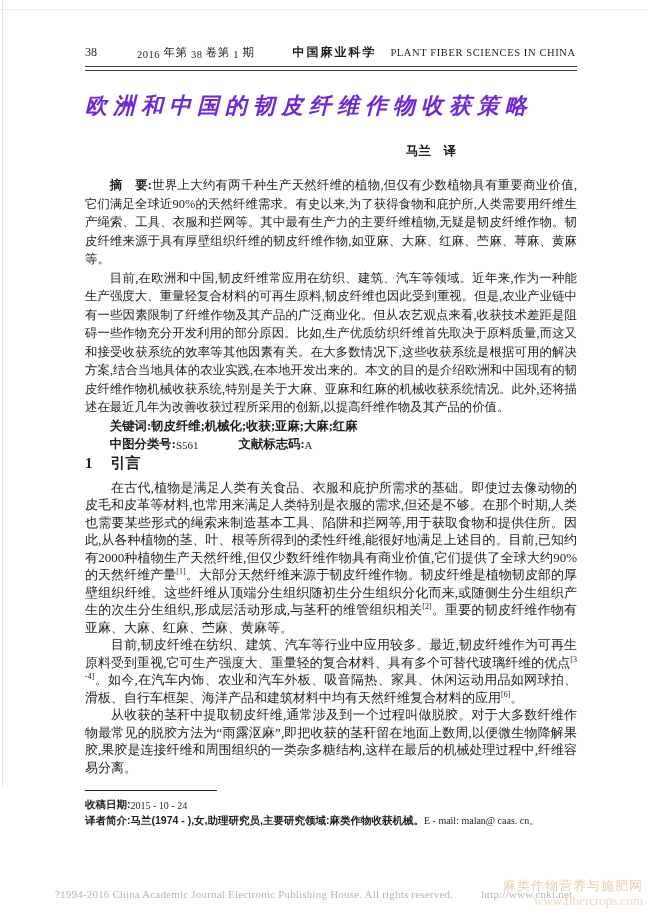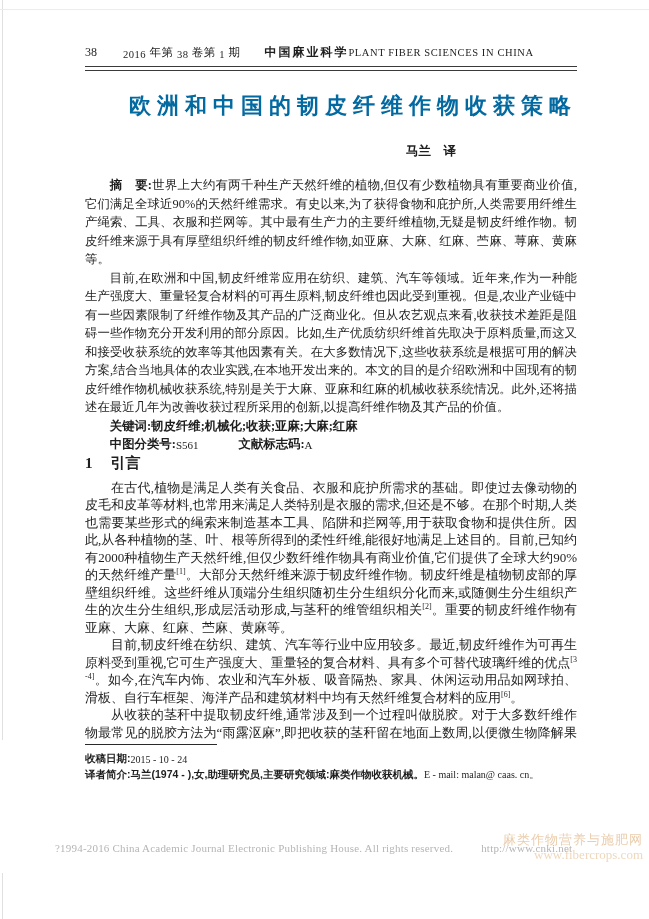--- a/index.html
+++ b/index.html
@@ -14,58 +14,59 @@
   }
   .scan-edge-left { position:absolute; left:2px; top:0; width:1px; height:100%; background:#e0e0e0; }
   .scan-edge-top  { position:absolute; left:0; top:9px; width:100%; height:1px; background:#ececec; }
 
   .flow {
     position:absolute; left:85px; top:44px; width:492px; height:740px;
     overflow:hidden;
   }
 
   
-  .jhead { display:flex; align-items:baseline; font-size:11.5px; white-space:nowrap; }
+  .jhead { display:flex; align-items:baseline; font-size:11.5px; white-space:nowrap;gap:14px; }
   .jhead .pageno { width:38px; font-size:12px; }
   .jhead .issue { letter-spacing:0.5px; }
   .jhead .jcn { margin-left:24px; font-weight:bold; letter-spacing:2px; font-size:12px; }
   .jhead .jen { font-size:10.5px; letter-spacing:0.6px; }
   .low { font-size:0.92em; position:relative; top:2px; }
 
   .dbl-rule { margin-top:5px; height:3px; border-top:1.5px solid #3a3a3a; border-bottom:1px solid #3a3a3a; }
 
   .artno { margin-top:9px; font-size:11.5px; }
   .artno .lbl { font-weight:bold; font-family:"Liberation Sans","DejaVu Sans",sans-serif; }
   .artno .val { font-size:11px; position:relative; top:1px; letter-spacing:0.4px; }
 
   .title {
-    margin-top:20px; text-align:right;
+    margin-top:20px; text-align:left;
     font-size:22px; font-weight:bold; letter-spacing:6px;
     font-family:"Liberation Sans","DejaVu Sans",sans-serif;
-    color:#0369a1;
+    color:#6d28d9;
+    font-style:italic;
   }
   .author { margin-top:22px; text-align:center; padding-left:200px; font-size:12.5px; font-weight:bold; }
 
   .abs { margin:0; margin-top:0; font-size:12.4px; line-height:18.5px; text-align:justify; text-indent:2em; word-break:break-all; }
   .abs-block { margin-top:16px; }
   .b { font-weight:bold; }
   sup { font-size:8px; line-height:0; }
 
   .kw { margin:0; font-size:12.4px; line-height:18.5px; text-indent:2em; font-weight:bold; }
   .clc { margin:0; font-size:12.4px; line-height:18.5px; text-indent:2em; }
   .clc .sp { display:inline-block; width:40px; }
   .clc .val { font-size:11px; position:relative; top:1px; }
 
   .sec-h { font-size:15px; font-weight:bold; font-family:"Liberation Sans","DejaVu Sans",sans-serif; }
   .sec-h .num { margin-right:18px; font-family:"Liberation Serif",serif; }
 
   .body-p { margin:0; margin-top:0; font-size:13px; line-height:17.5px; text-align:justify; text-indent:2em; word-break:break-all; }
   .body-block { margin-top:6px; }
 
-  .bottom { position:absolute; left:0; top:740px; width:100%; height:133px; background:#ffffff; }
+  .bottom { position:absolute; left:0; top:786px; width:100%; height:133px; background:#ffffff; }
   .fnote { position:absolute; left:85px; top:4px; width:492px; font-size:10.5px; line-height:15.5px; }
   .fnote-rule { width:132px; border-top:1.5px solid #2a2a2a; margin-bottom:6px; }
   .fnote .lbl { font-weight:bold; font-family:"Liberation Sans","DejaVu Sans",sans-serif; }
   .fnote .bio-b { font-weight:bold; font-family:"Liberation Sans","DejaVu Sans",sans-serif; }
   .fnote .val { font-size:10px; position:relative; top:1px; }
   .fnote .email { font-size:10px; }
 
   .copyright {
     position:absolute; left:55px; top:102px; width:560px;
     font-size:11px; color:#b5b5b5; white-space:nowrap; letter-spacing:0.2px;

